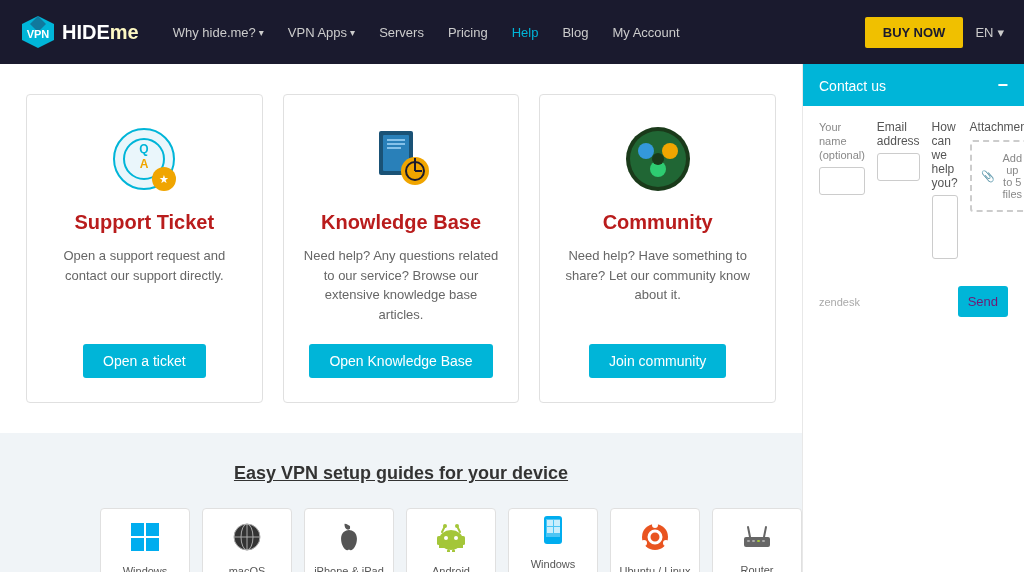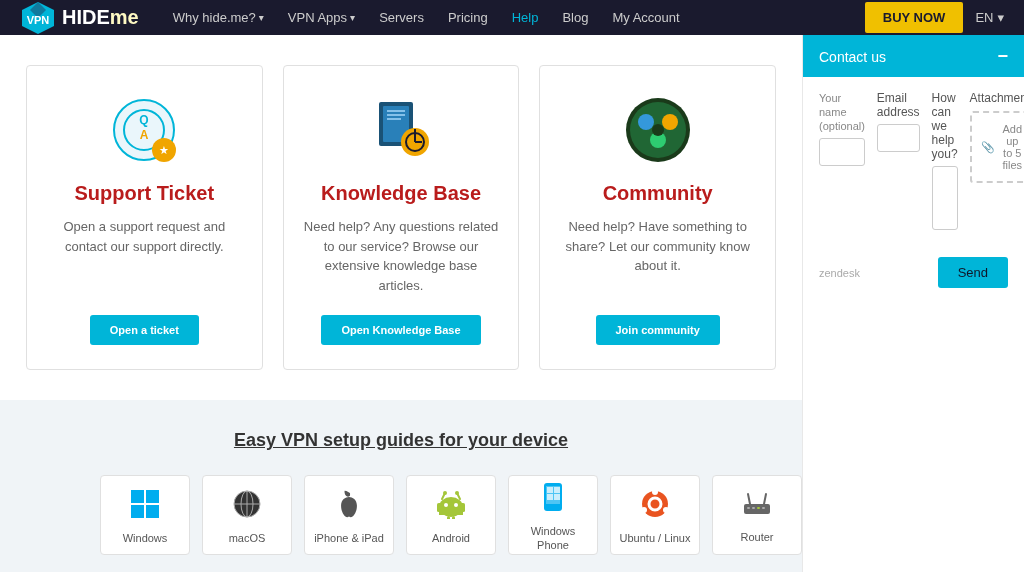--- a/index.html
+++ b/index.html
@@ -4,21 +4,21 @@
   <style>
     * { box-sizing: border-box; margin: 0; padding: 0; }
     body { font-family: 'Segoe UI', Arial, sans-serif; font-size: 14px; color: #333; background: #fff; }
 
     
     nav {
       background: #1a1a2e;
       display: flex;
       align-items: center;
       padding: 0 20px;
-      height: 35px;
+      height: 64px;
       color: #fff;
     }
     .nav-logo {
       display: flex;
       align-items: center;
       margin-right: 24px;
     }
     .nav-logo .logo-icon {
       width: 36px;
       height: 36px;
@@ -108,23 +108,23 @@
       line-height: 1.5;
       margin-bottom: 20px;
       flex: 1;
     }
     .btn-card {
       background: #00b5d8;
       color: #fff;
       border: none;
       padding: 9px 20px;
       border-radius: 3px;
-      font-size: 11px;
+      font-size: 14px;
       cursor: pointer;
-      font-weight: 700;
+      font-weight: 400;
     }
 
     
     .device-section {
       background: #f0f4f7;
       margin: 0 -20px;
       padding: 30px 20px 20px;
     }
     .device-section h2 {
       text-align: center;
@@ -251,23 +251,23 @@
       display: flex;
       align-items: center;
       justify-content: space-between;
     }
     .zendesk-text {
       font-size: 11px;
       color: #aaa;
     }
     .btn-send {
       background: #00b5d8;
-      color: #0f172a;
+      color: #701a75;
       border: none;
-      padding: 8px 20px;
+      padding: 8px 10px;
       border-radius: 3px;
       font-size: 13px;
       cursor: pointer;
       font-weight: 500;
     }
 
     
     .windows-icon { color: #00adef; }
     .macos-icon { color: #333; }
     .apple-icon { color: #555; }

